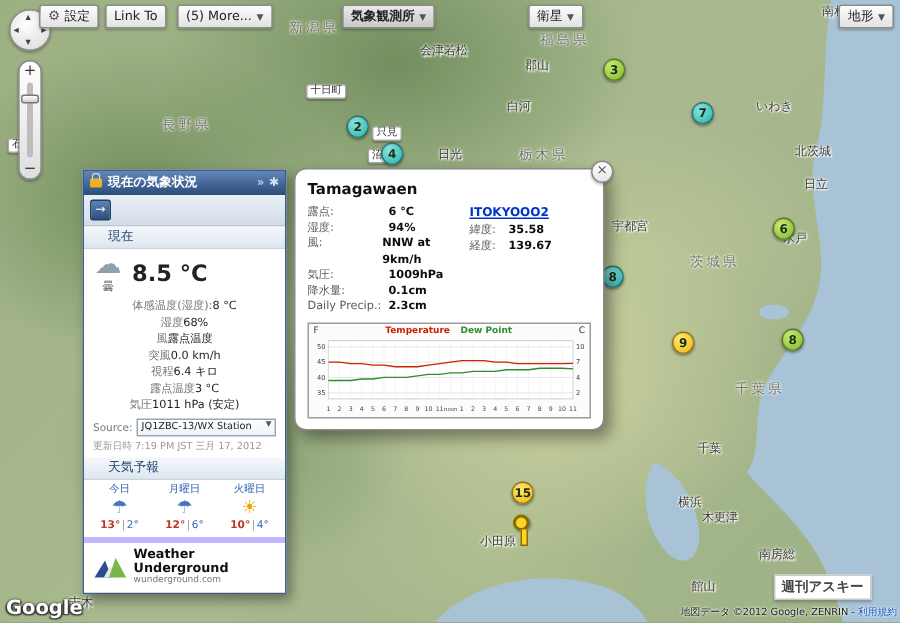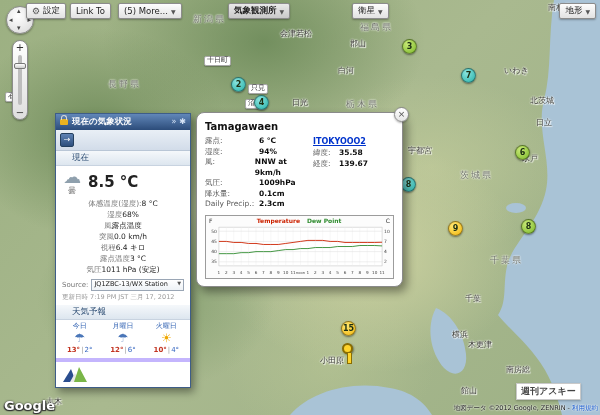--- a/index.html
+++ b/index.html
@@ -349,20 +349,24 @@
           </div>
         </div>
 
       </div>
     <div class="brand-row">
       <svg width="24" height="16" viewBox="0 0 24 16" aria-hidden="true">
         <polygon points="0,16 8,3 13,16" fill="#2a4d8f"></polygon>
         <polygon points="7,16 12,7 17,16" fill="#e8e8e8"></polygon>
         <polygon points="11,16 16,1 24,16" fill="#7ab648"></polygon>
       </svg>
+      <span class="brand-texts">
+        <div class="brand-text">Weather Underground</div>
+        <div class="brand-url">wunderground.com</div>
+      </span>
     </div>
   </div>
 
   <div class="info-popup">
     <span class="popup-close">×</span>
     <div class="popup-title">Tamagawaen</div>
     <div class="popup-cols">
       <div class="popup-stats">
 
 

